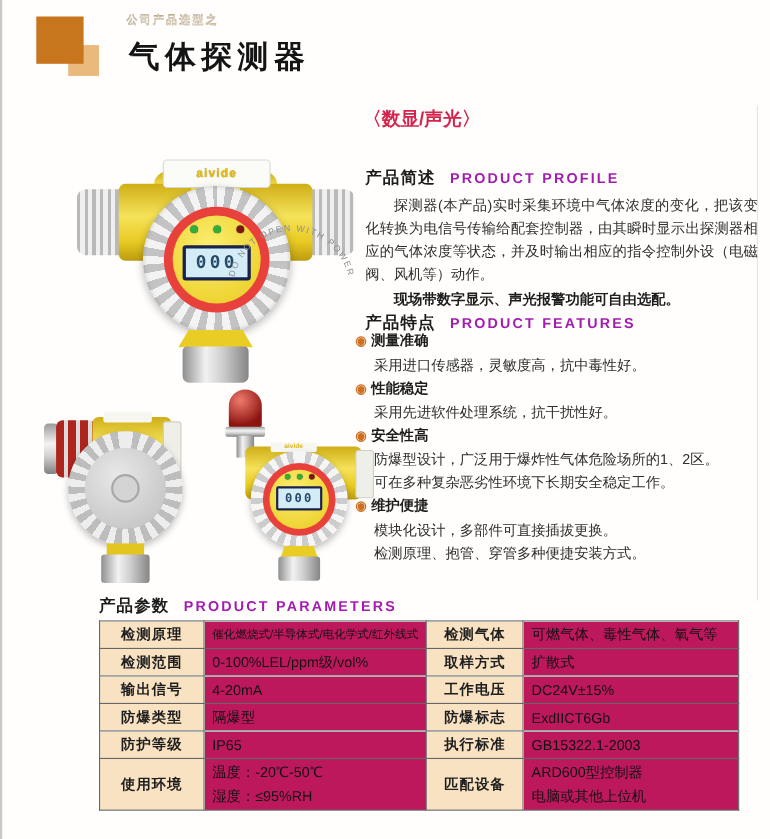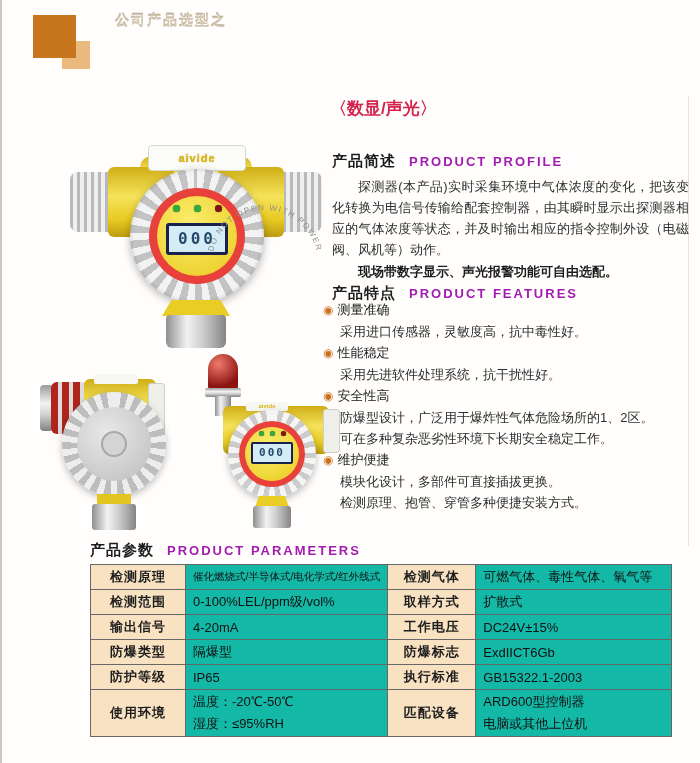--- a/index.html
+++ b/index.html
@@ -8,21 +8,21 @@
     background:#fffefc;
     font-family:"Liberation Sans",sans-serif;color:#222;
   }
   .edge-left{position:absolute;left:0;top:0;width:2px;height:763px;background:#c9c9c9;}
   .edge-right{position:absolute;left:688px;top:96px;width:1px;height:450px;background:#e6e3de;}
 
   
   .sq1{position:absolute;left:33px;top:15px;width:43px;height:43px;background:#c8761d;z-index:2;}
   .sq2{position:absolute;left:62px;top:41px;width:28px;height:28px;background:#eab97c;z-index:1;}
   .watermark{
-    position:absolute;left:115px;top:12px;font-size:14px;font-weight:bold;
+    position:absolute;left:115px;top:12px;font-size:10px;font-weight:bold;
     color:#d3c6b2;letter-spacing:2px;
     text-shadow:0 1px 0 #ffffff,0 -1px 0 #b9aa92;
   }
   .page-title{position:absolute;left:117px;top:33px;font-size:28px;font-weight:bold;color:#141414;letter-spacing:5px;}
 
   
   .subtitle1{position:absolute;left:330px;top:97px;width:358px;font-size:17px;font-weight:bold;color:#d4244e;}
   .subtitle2{position:absolute;left:328px;top:119px;width:362px;text-align:center;font-size:16.5px;font-weight:bold;color:#c9872e;}
 
   .sec-h{position:absolute;font-size:15px;font-weight:bold;color:#1d1d1d;letter-spacing:1px;}
@@ -34,32 +34,32 @@
   .profile-p{
     position:absolute;left:332px;top:176px;width:357px;
     font-size:13px;line-height:21px;color:#2e2e2e;text-align:justify;text-indent:2em;
   }
   .profile-hl{
     position:absolute;left:332px;top:263px;width:357px;
     font-size:13px;font-weight:bold;color:#1d1d1d;text-indent:2em;
   }
 
   .features{position:absolute;left:323px;top:299px;width:366px;font-size:13px;line-height:21px;color:#2e2e2e;}
-  .feat-title{font-weight:normal;color:#1d1d1d;}
+  .feat-title{font-weight:bold;color:#1d1d1d;}
   .feat-bullet{color:#cc6f1f;margin-right:4px;font-size:12px;}
   .feat-line{padding-left:17px;}
 
   
   .params{position:absolute;left:90px;top:564px;border-collapse:collapse;table-layout:fixed;}
   .params td{
     border:1px solid #676767;height:22px;font-size:13px;
     overflow:hidden;white-space:nowrap;
   }
   .params td.lbl{background:#f8e2c2;text-align:center;font-weight:bold;color:#1e1e1e;letter-spacing:1px;}
-  .params td.val{background:#14b8a6;padding:0 7px;color:#111;}
+  .params td.val{background:#be185d;padding:0 7px;color:#111;}
   .params td.sm{font-size:10.5px;letter-spacing:0;}
   .params tr.dbl td{height:44px;}
   .params td.val div{line-height:22px;}
 
   
   .metal-h{background:linear-gradient(180deg,#9a9a9a,#f3f3f3 40%,#d0d0d0 65%,#808080);}
   .metal-v{background:linear-gradient(90deg,#8f8f8f,#f2f2f2 35%,#cfcfcf 60%,#858585);}
   .yellow-h{background:linear-gradient(180deg,#cfae16,#f6e35a 42%,#e8ca22 75%,#bd9c10);}
   .rib{background:repeating-linear-gradient(90deg,#b9b9b9 0 3px,#efefef 3px 7px);}
   .abs{position:absolute;}
@@ -136,20 +136,21 @@
 <body>
 
 <div class="page">
 
   <div class="edge-left"></div>
   <div class="edge-right"></div>
 
   <div class="sq1"></div>
   <div class="sq2"></div>
   <div class="watermark">公司产品选型之</div>
+  <div class="page-title">气体探测器</div>
 
   <div class="subtitle1">〈数显/声光〉</div>
 
   <div class="sec-h profile-h">
     <span>产品简述</span><span class="en">PRODUCT  PROFILE</span>
   </div>
   <div class="profile-p">探测器(本产品)实时采集环境中气体浓度的变化，把该变化转换为电信号传输给配套控制器，由其瞬时显示出探测器相应的气体浓度等状态，并及时输出相应的指令控制外设（电磁阀、风机等）动作。</div>
   <div class="profile-hl">现场带数字显示、声光报警功能可自由选配。</div>
 
   <div class="sec-h features-h">

